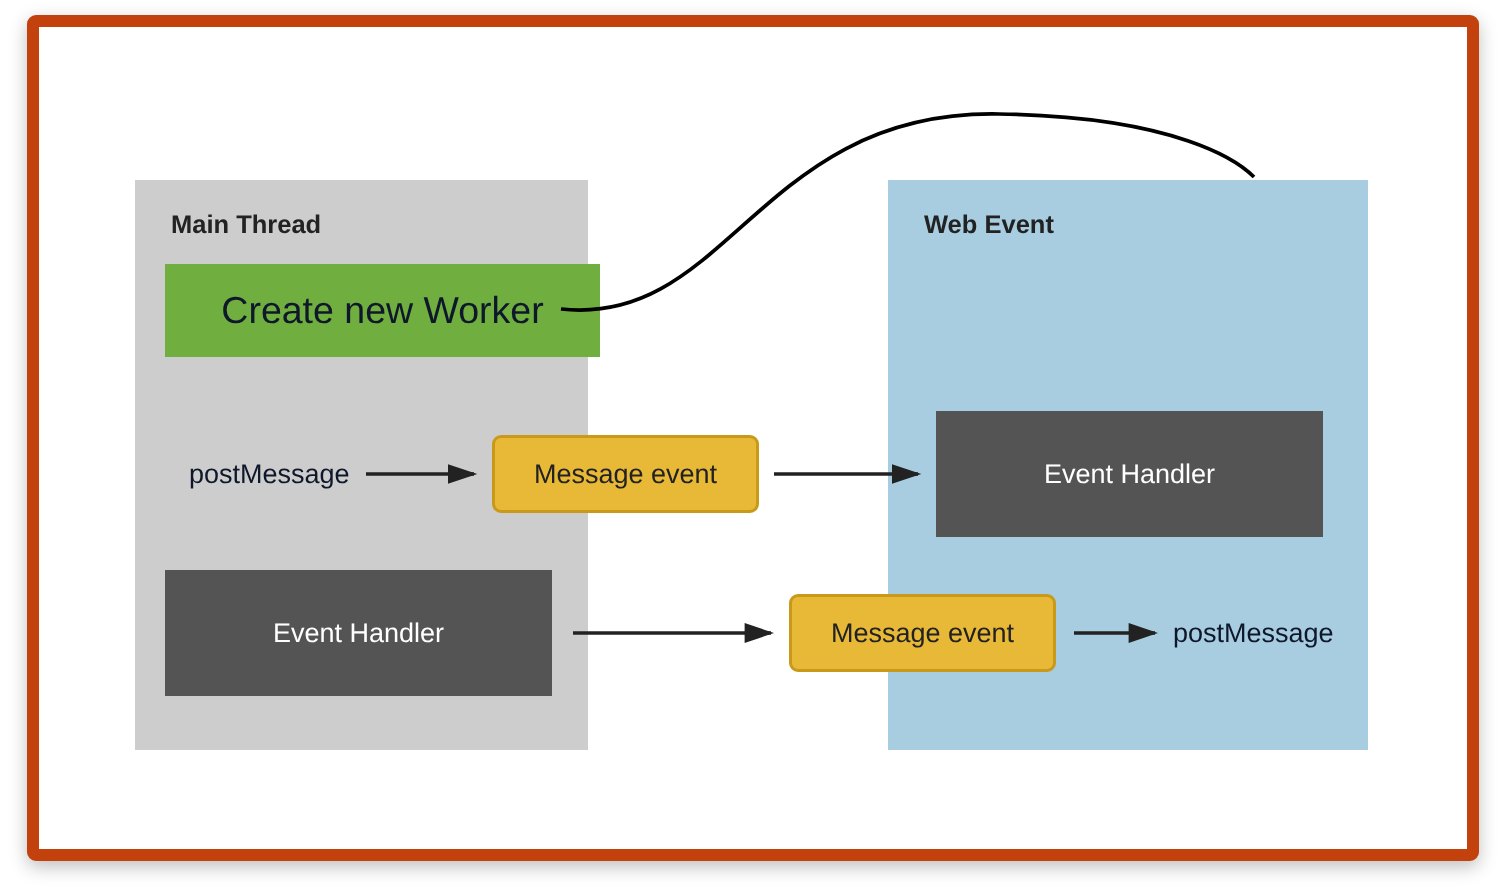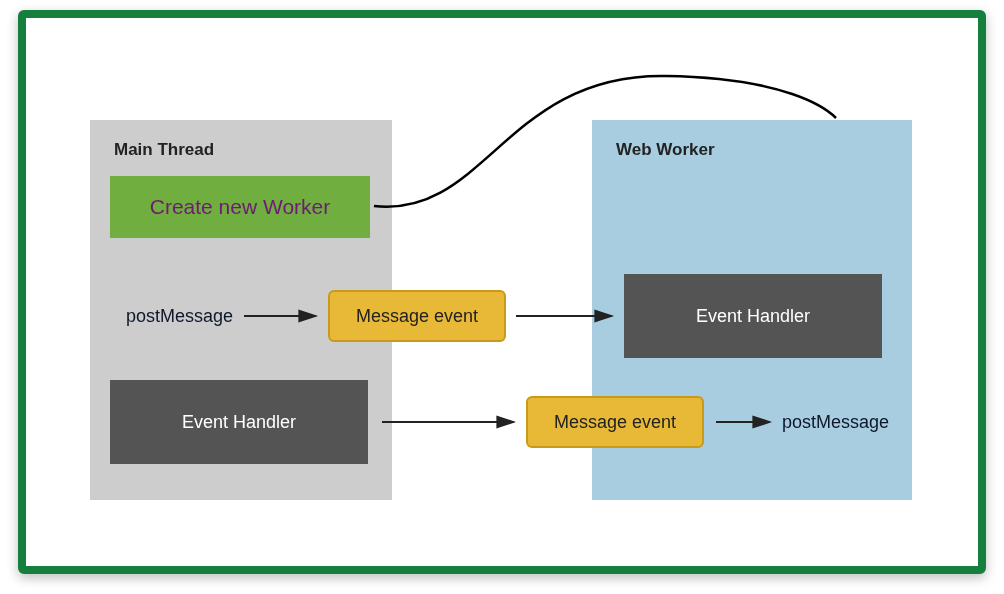--- a/index.html
+++ b/index.html
@@ -9,21 +9,21 @@
     height: 594px;
     background: #fff;
     font-family: Arial, Helvetica, sans-serif;
   }
   .outer {
     position: absolute;
     left: 18px;
     top: 10px;
     width: 968px;
     height: 564px;
-    border: 8px solid #15803d;
+    border: 8px solid #c2410c;
     border-radius: 6px;
     box-sizing: border-box;
     background: #fff;
     box-shadow: 0 4px 12px rgba(0,0,0,0.25);
     overflow: hidden;
   }
   .canvas {
     position: relative;
     width: 100%;
     height: 100%;
@@ -58,25 +58,25 @@
     position: absolute;
     display: flex;
     align-items: center;
     justify-content: center;
     box-sizing: border-box;
     text-align: center;
   }
   .box-create {
     left: 84px;
     top: 158px;
-    width: 260px;
+    width: 290px;
     height: 62px;
     background: #6fae3f;
-    color: #701a75;
-    font-size: 21px;
+    color: #0f172a;
+    font-size: 25px;
     font-weight: 300;
   }
   .box-msg1 {
     left: 302px;
     top: 272px;
     width: 178px;
     height: 52px;
     background: #e8b937;
     border: 2px solid #c99a1a;
     border-radius: 6px;
@@ -137,21 +137,21 @@
 </head>
 <body>
 
 <div class="outer">
   <div class="canvas">
 
     <div class="panel panel-main">
       <div class="panel-title">Main Thread</div>
     </div>
     <div class="panel panel-worker">
-      <div class="panel-title">Web Worker</div>
+      <div class="panel-title">Web Event</div>
     </div>
 
     <div class="box box-create">Create new Worker</div>
 
     <div class="box box-msg1">Message event</div>
     <div class="box box-handler1">Event Handler</div>
 
     <div class="box box-msg2">Message event</div>
     <div class="box box-handler2">Event Handler</div>
 

